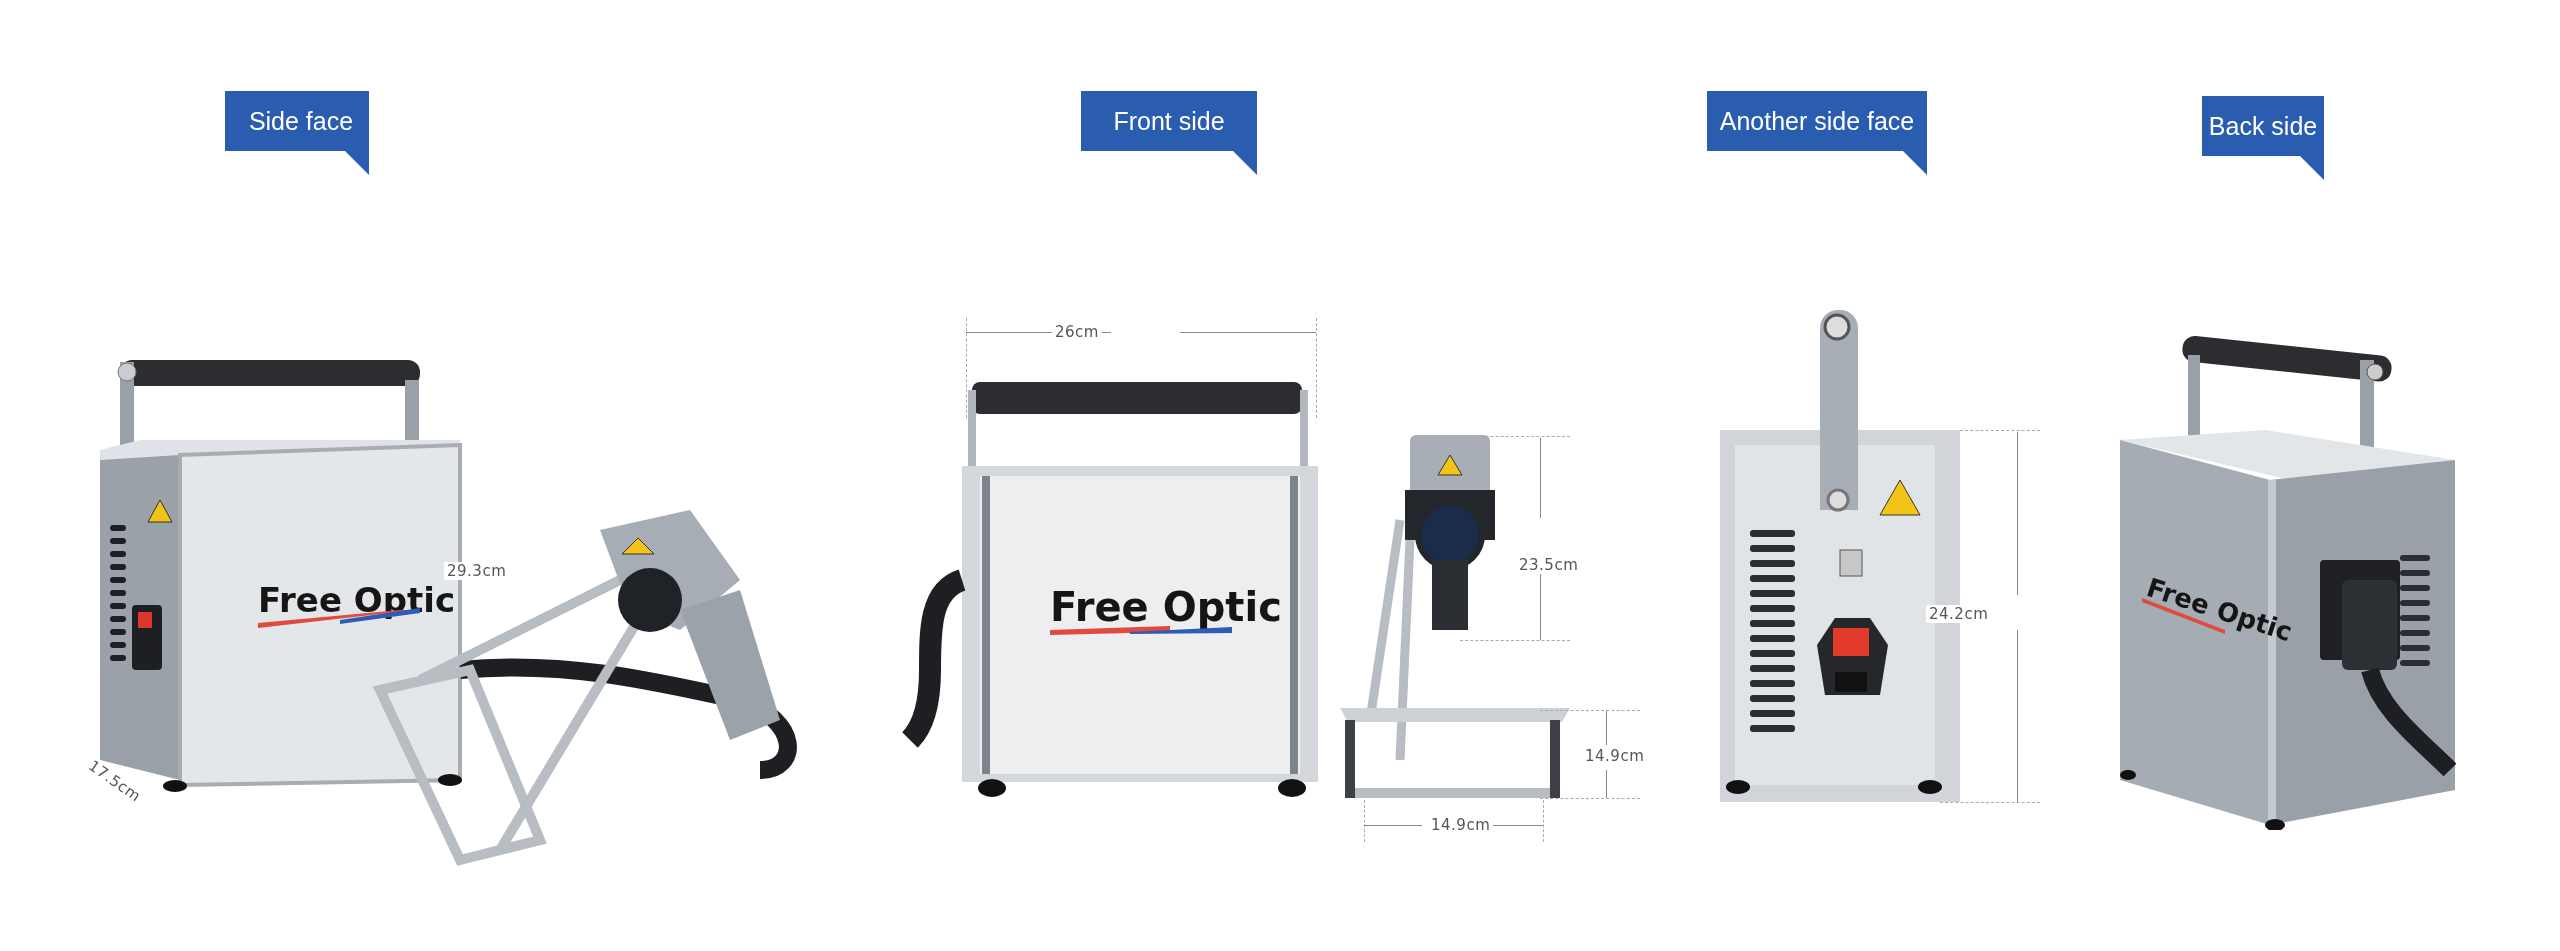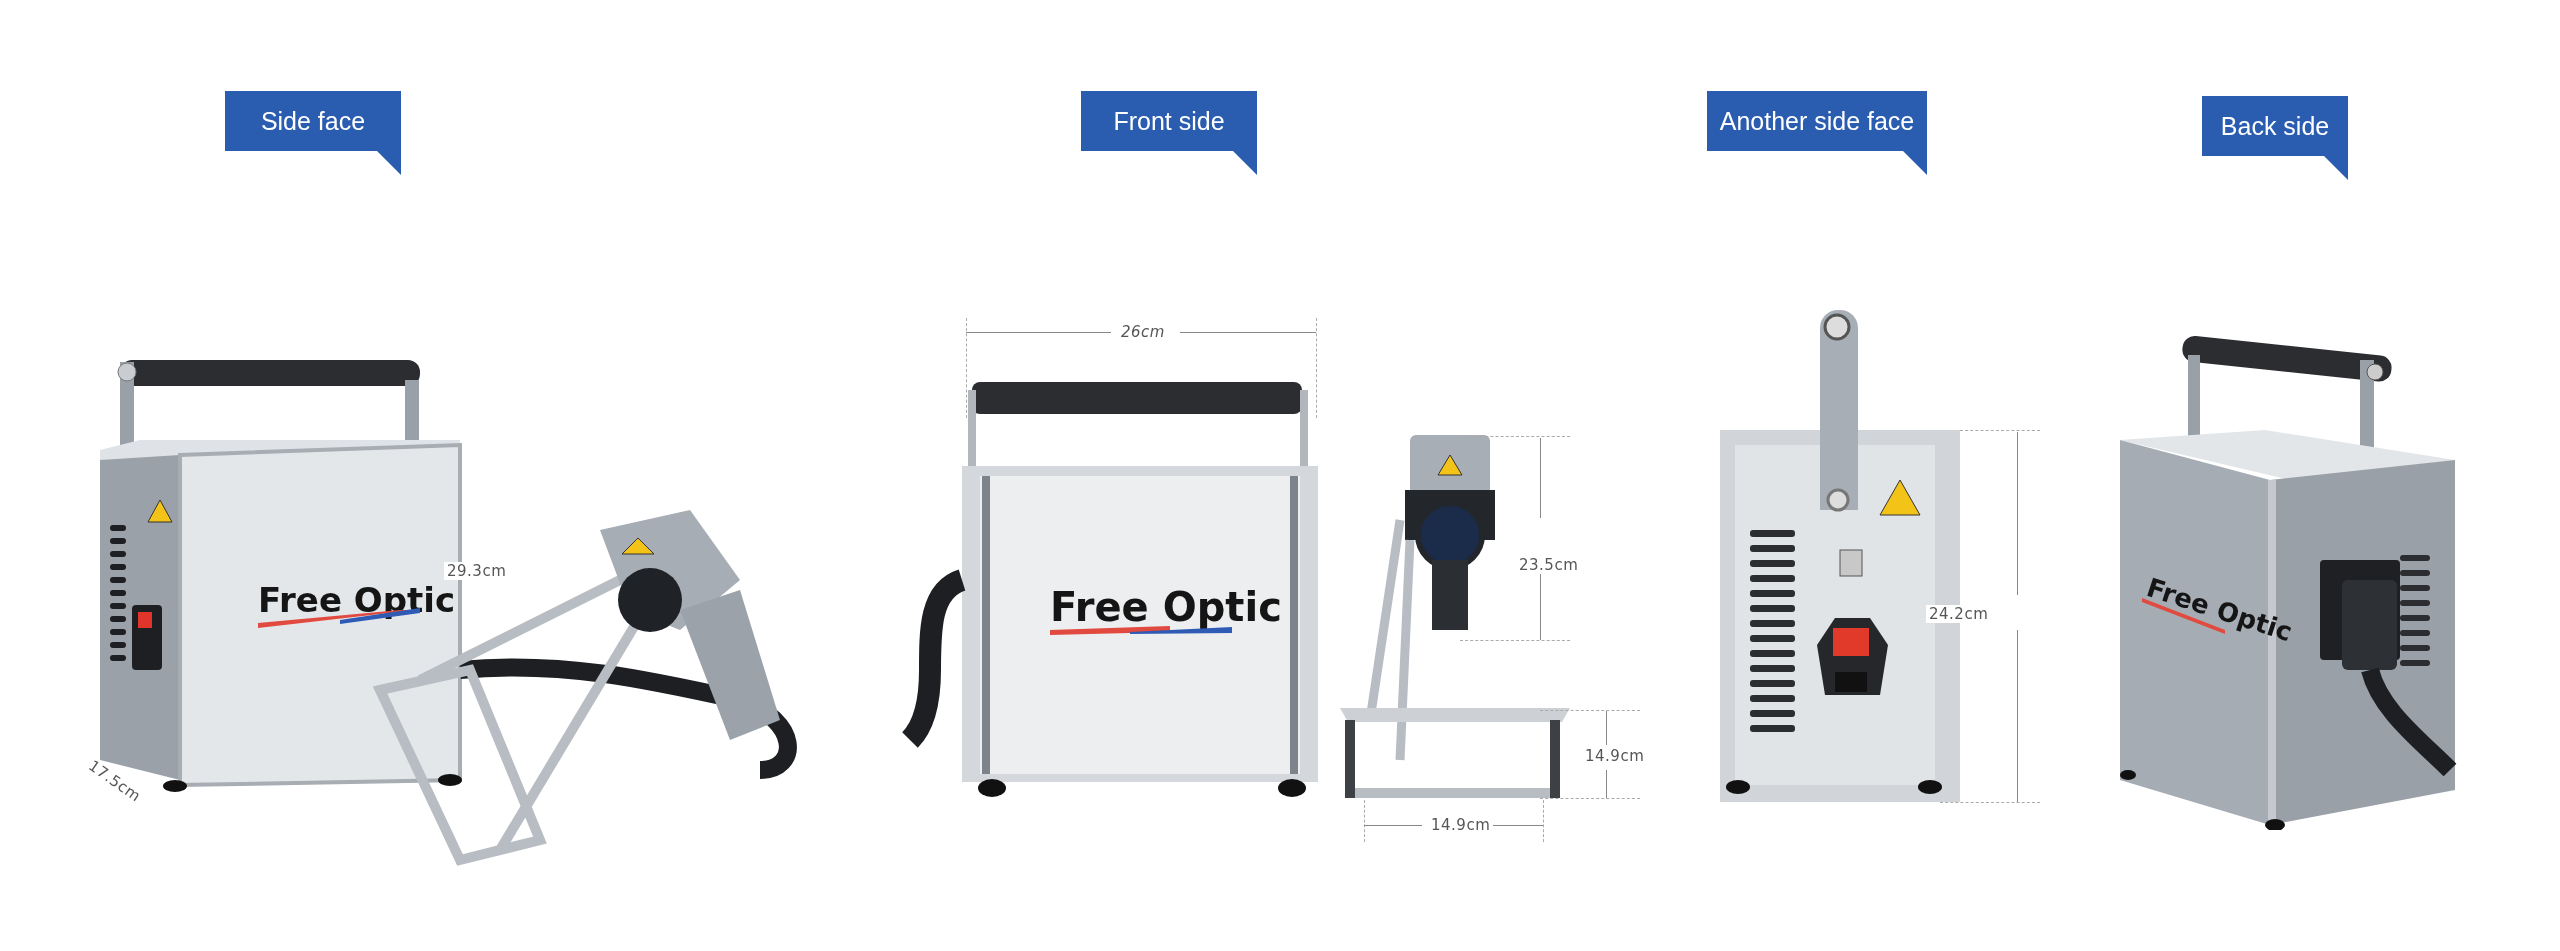--- a/index.html
+++ b/index.html
@@ -10,24 +10,24 @@
   .dash-h{position:absolute;border-top:1px dashed #aaa;height:0;}
   .dash-v{position:absolute;border-left:1px dashed #aaa;width:0;}
   .line-h{position:absolute;border-top:1px solid #888;height:0;}
   .line-v{position:absolute;border-left:1px solid #888;width:0;}
   .illus{position:absolute;}
   .logo-text{font-family:"DejaVu Sans","Liberation Sans",sans-serif;font-weight:bold;fill:#151515;}
 </style>
 </head>
 <body>
 
-<div class="badge" style="left:225px;top:91px;width:176px;">Side face</div>
+<div class="badge" style="left:225px;top:91px;width:136px;padding-left:8px;">Side face</div>
 <div class="badge" style="left:1081px;top:91px;width:176px;">Front side</div>
 <div class="badge" style="left:1707px;top:91px;width:220px;">Another side face</div>
-<div class="badge" style="left:2202px;top:96px;width:146px;">Back side</div>
+<div class="badge" style="left:2202px;top:96px;width:122px;">Back side</div>
 
 <svg class="illus" style="left:40px;top:340px;" width="800" height="540" viewBox="0 0 800 540">
 
   <rect x="80" y="20" width="300" height="26" rx="12" fill="#2b2d30"></rect>
   <rect x="80" y="22" width="14" height="150" fill="#9aa0a8"></rect>
   <rect x="365" y="40" width="14" height="100" fill="#9aa0a8"></rect>
   <circle cx="87" cy="32" r="9" fill="#c9ccd0" stroke="#777"></circle>
 
   <polygon points="60,110 100,100 420,100 420,120 60,130" fill="#dfe2e6"></polygon>
 
@@ -86,21 +86,21 @@
   <polygon points="150,260 270,256 270,262 150,265" fill="#e04a3f"></polygon>
   <polygon points="230,262 332,257 332,263 230,264" fill="#2f5bb5"></polygon>
   <path d="M62 210 C30 220 30 260 30 300 C30 340 20 360 10 370" stroke="#1d1f22" stroke-width="22" fill="none"></path>
   <ellipse cx="92" cy="418" rx="14" ry="9" fill="#111"></ellipse>
   <ellipse cx="392" cy="418" rx="14" ry="9" fill="#111"></ellipse>
 </svg>
 <div class="dash-v" style="left:966px;top:318px;height:100px;"></div>
 <div class="dash-v" style="left:1316px;top:318px;height:100px;"></div>
 <div class="line-h" style="left:966px;top:332px;width:145px;"></div>
 <div class="line-h" style="left:1180px;top:332px;width:136px;"></div>
-<div class="dim" style="left:1118px;top:323px;font-style:italic;">26cm</div>
+<div class="dim" style="left:1052px;top:323px;">26cm</div>
 
 <svg class="illus" style="left:1340px;top:430px;" width="240" height="380" viewBox="0 0 240 380">
   <rect x="70" y="5" width="80" height="60" rx="6" fill="#a8aeb6"></rect>
   <polygon points="110,25 98,45 122,45" fill="#f3c318" stroke="#333"></polygon>
   <rect x="65" y="60" width="90" height="50" fill="#23272c"></rect>
   <circle cx="110" cy="105" r="32" fill="#1a2c4a" stroke="#23272c" stroke-width="6"></circle>
   <rect x="92" y="130" width="36" height="70" fill="#2b2f34"></rect>
   <g stroke="#b8bdc3" stroke-width="9">
       <line x1="60" y1="90" x2="30" y2="290"></line>
       <line x1="70" y1="110" x2="60" y2="330"></line>

